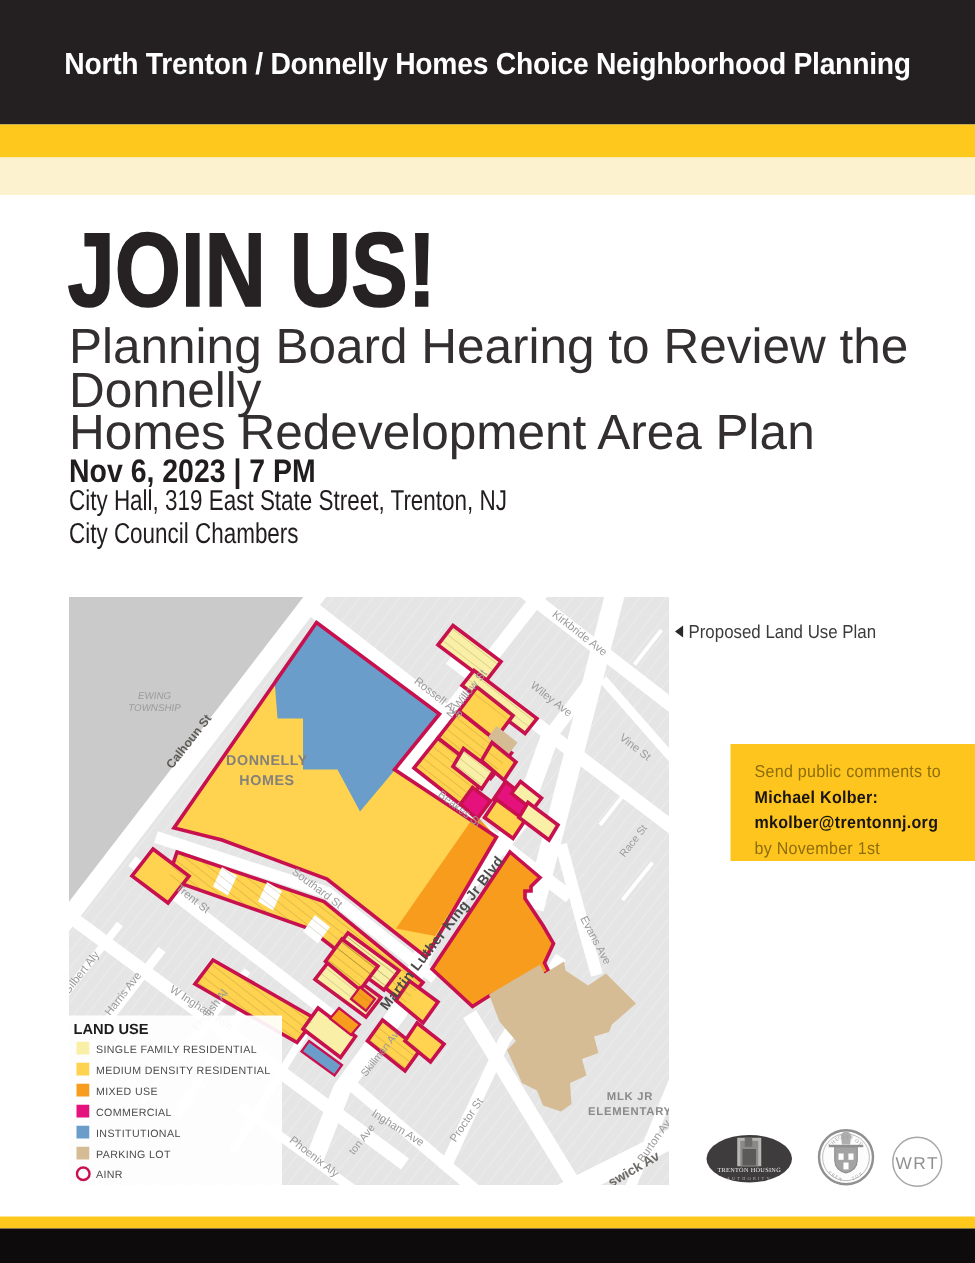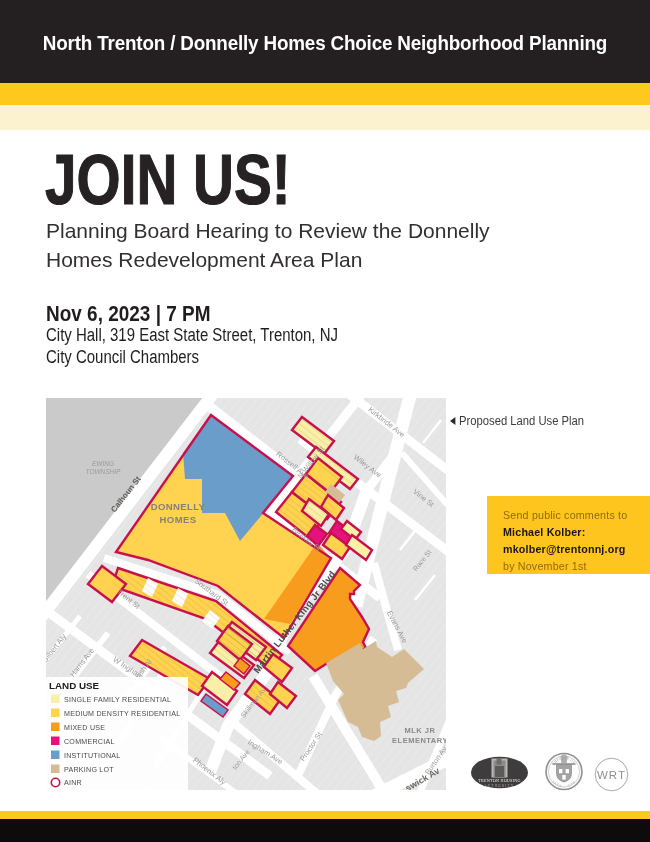--- a/index.html
+++ b/index.html
@@ -3,21 +3,21 @@
 <meta charset="utf-8">
 <style>
   html,body{margin:0;padding:0;}
   body{width:650px;height:842px;background:#fff;font-family:"Liberation Sans",sans-serif;overflow:hidden;}
   .page{position:relative;width:650px;height:842px;background:#fff;border-radius:17px;}
   .topbar{position:absolute;left:0;top:0;width:650px;height:83px;background:#241f21;color:#fff;}
   .topbar span{position:absolute;left:0;right:0;top:32px;text-align:center;font-weight:bold;font-size:20.3px;letter-spacing:-0.2px;transform:scaleX(0.93);}
   .stripe{position:absolute;left:0;top:83px;width:650px;height:22px;background:#ffc81c;}
   .cream{position:absolute;left:0;top:105px;width:650px;height:25px;background:#fcf2d0;}
   .join{position:absolute;left:45px;top:140px;font-size:70px;font-weight:bold;color:#262223;letter-spacing:0px;transform:scaleX(0.81);transform-origin:left top;-webkit-text-stroke:1.1px #262223;}
-  .sub{position:absolute;left:46px;top:217px;font-size:21px;color:#332f30;line-height:28.5px;letter-spacing:0px;transform:scaleX(1.0);transform-origin:left top;}
+  .sub{position:absolute;left:46px;top:217px;font-size:33px;color:#332f30;line-height:28.5px;letter-spacing:0px;transform:scaleX(1.0);transform-origin:left top;}
   .when{position:absolute;left:46px;top:301px;font-size:21.8px;font-weight:bold;color:#211d1e;transform:scaleX(0.87);transform-origin:left top;}
   .where{position:absolute;left:46px;top:324px;font-size:19.2px;color:#211d1e;line-height:22px;transform:scaleX(0.78);transform-origin:left top;}
   .caption{position:absolute;left:450px;top:414px;font-size:12.5px;color:#3d3a3b;transform:scaleX(0.9);transform-origin:left top;}
   .caption .tri{display:inline-block;width:0;height:0;border-top:4px solid transparent;border-bottom:4px solid transparent;border-right:6px solid #2b2828;margin-right:4px;}
   .comment{position:absolute;left:451px;top:496px;width:199px;height:78px;background:#ffc51f;margin-left:36px;}
   .comment .in{position:absolute;left:16px;top:11px;font-size:11.5px;line-height:17px;color:#8d6c0a;transform:scaleX(0.93);transform-origin:left top;letter-spacing:0.2px;}
   .comment b{color:#191513;}
   .ystripe2{position:absolute;left:0;top:811px;width:650px;height:8px;background:#ffc81c;}
   .bbar{position:absolute;left:0;top:819px;width:650px;height:23px;background:#0d0b0b;}
 </style>

